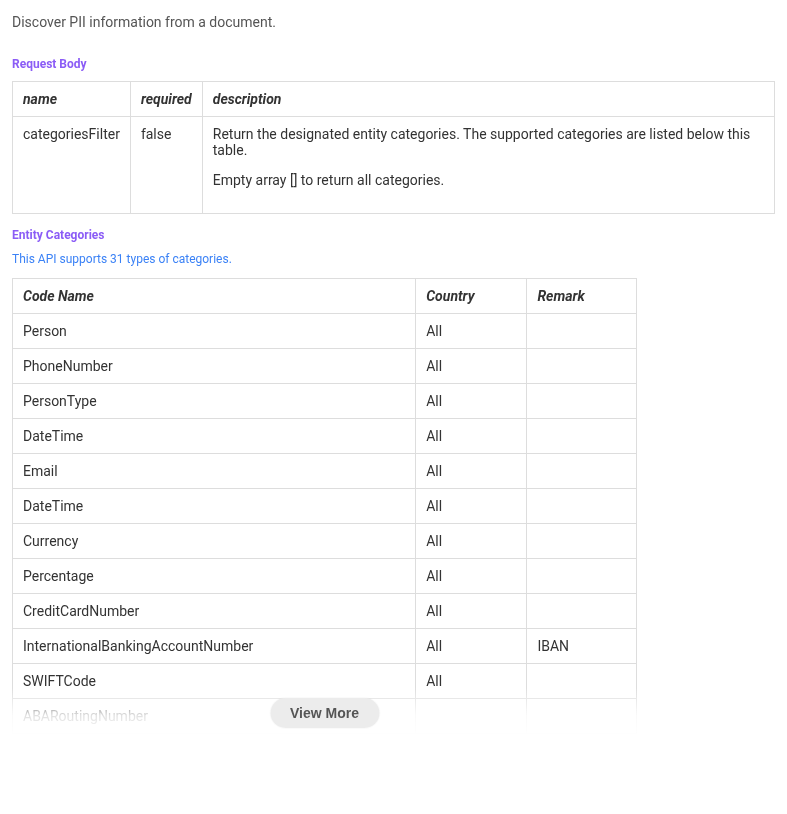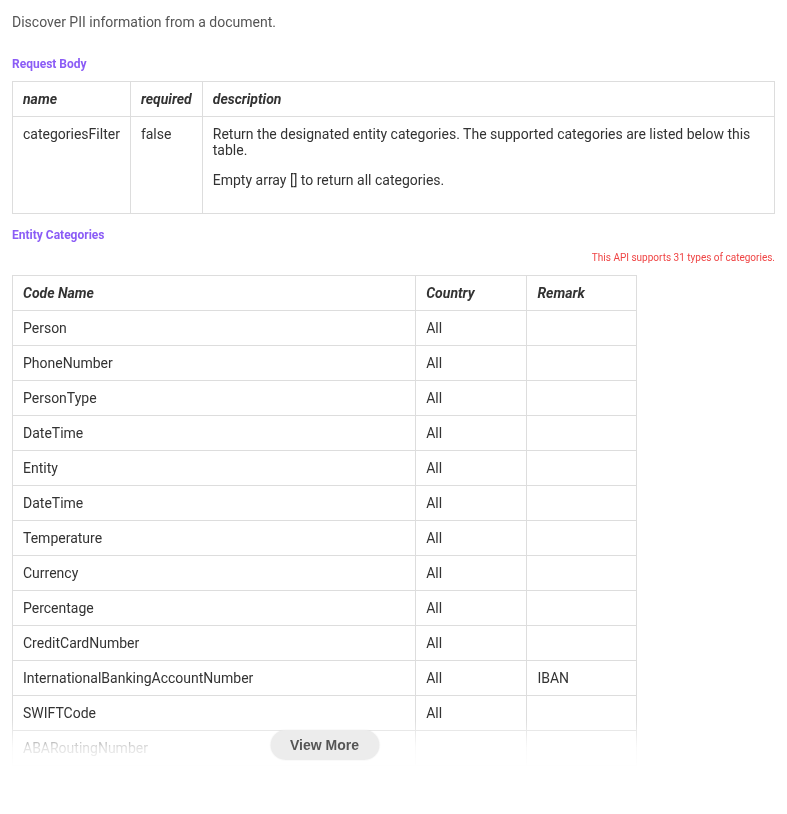--- a/index.html
+++ b/index.html
@@ -17,24 +17,23 @@
     margin: 2px 0 27px 0;
     font-size: 14px;
   }
   h3.section {
     font-size: 12px;
     font-weight: 700;
     color: #8b5cf6;
     margin: 14px 0 10px 0;
   }
   .subtext {
-    color: #ef4444;
+    color: #3b82f6;
     margin: 2px 0 12px 0;
-    font-size: 10px;
-    text-align: right;
+    font-size: 12px;
   }
   table {
     border-collapse: collapse;
     background: #fff;
   }
   table.request {
     width: 100%;
   }
   table.categories {
     width: 625px;
@@ -138,31 +137,26 @@
           <td>PersonType</td>
           <td>All</td>
           <td></td>
         </tr>
         <tr>
           <td>DateTime</td>
           <td>All</td>
           <td></td>
         </tr>
         <tr>
-          <td>Entity</td>
+          <td>Email</td>
           <td>All</td>
           <td></td>
         </tr>
         <tr>
           <td>DateTime</td>
-          <td>All</td>
-          <td></td>
-        </tr>
-        <tr>
-          <td>Temperature</td>
           <td>All</td>
           <td></td>
         </tr>
         <tr>
           <td>Currency</td>
           <td>All</td>
           <td></td>
         </tr>
         <tr>
           <td>Percentage</td>

